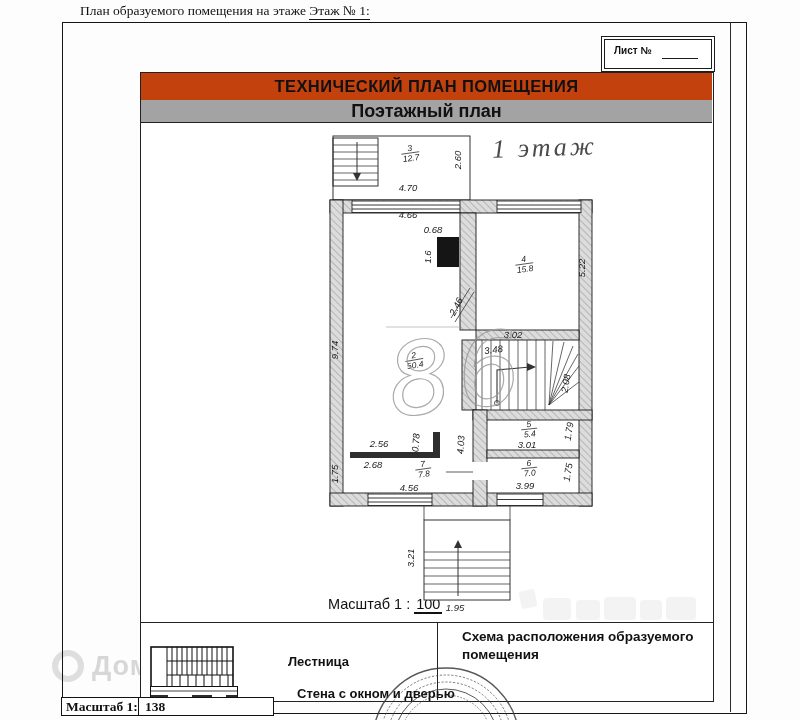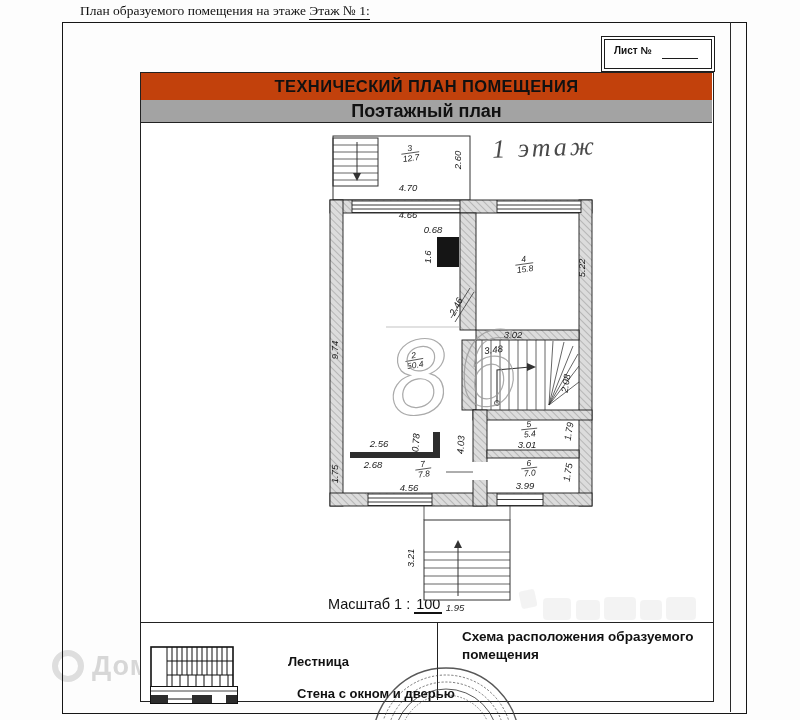--- a/index.html
+++ b/index.html
@@ -117,20 +117,24 @@
     <line x1="0" y1="5" x2="88" y2="5" stroke="#111" stroke-width=".8"></line>
     <rect x="1" y="9" width="86" height="8" fill="#2c2c2c"></rect>
     <rect x="18" y="9" width="24" height="8" fill="#fff"></rect>
     <line x1="18" y1="13" x2="42" y2="13" stroke="#111" stroke-width="1"></line>
     <rect x="62" y="9" width="14" height="8" fill="#fff"></rect>
   </svg>
   <div class="legend-label2">Стена с окном и дверью</div>
 
   <div class="scheme-caption">Схема расположения образуемого помещения</div>
 
+  <div class="footer-scale">
+    <div class="cell1">Масштаб 1:</div>
+    <div class="cell2">138</div>
+  </div>
 
   <svg class="drawing" width="800" height="720" viewBox="0 0 800 720">
     <defs>
       <pattern id="hatch" width="5" height="5" patternUnits="userSpaceOnUse" patternTransform="rotate(45)">
         <rect width="5" height="5" fill="#dcdcdc"></rect>
         <line x1="0" y1="0" x2="5" y2="0" stroke="#909090" stroke-width="1"></line>
       </pattern>
     </defs>
 
     <g opacity="0.55" fill="#ebebeb">

